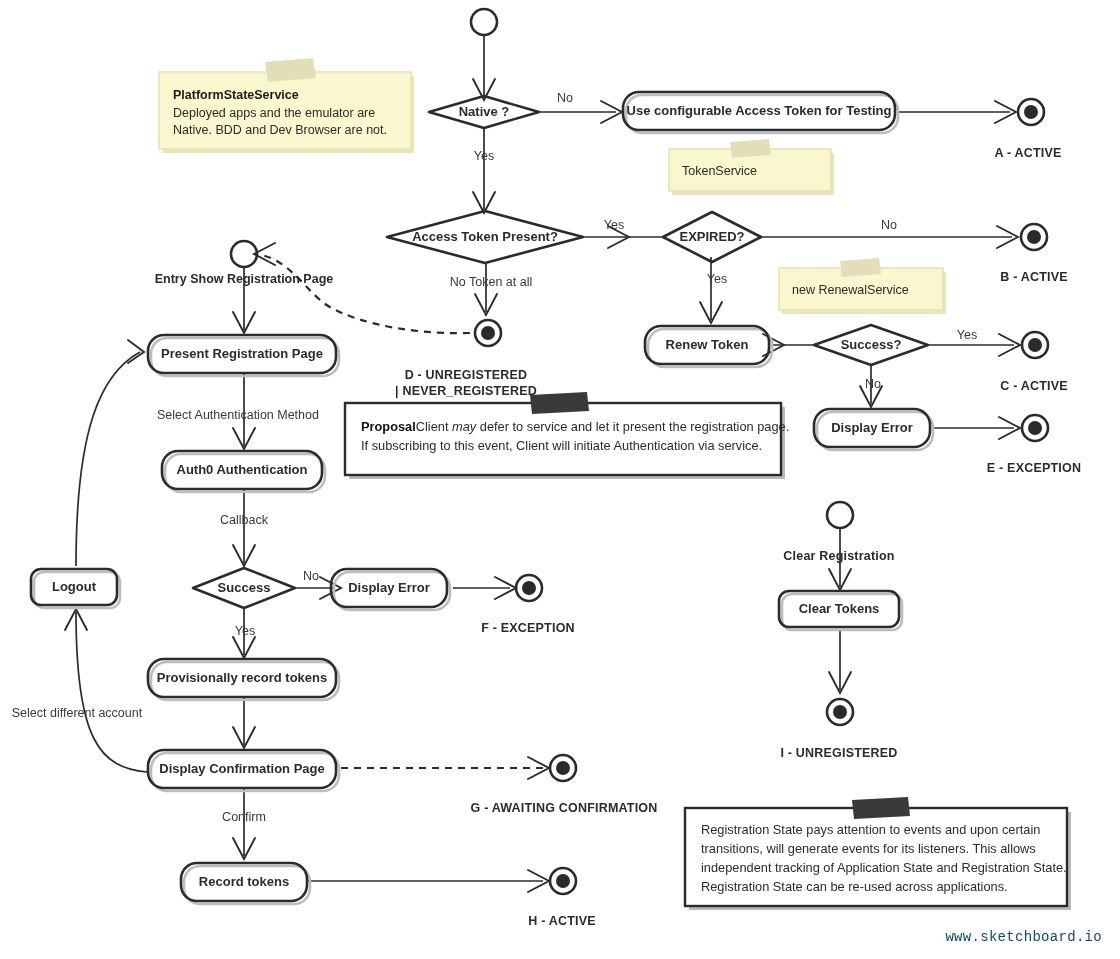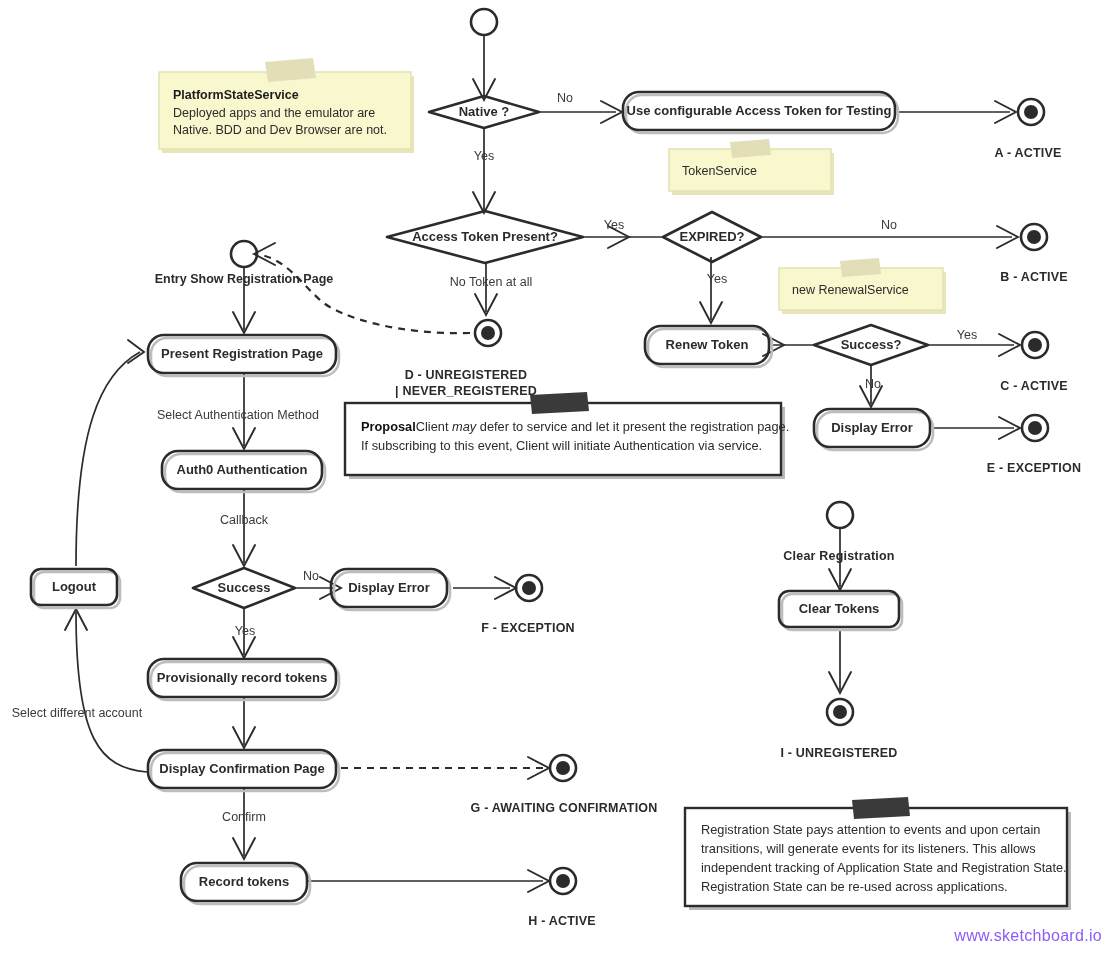--- a/index.html
+++ b/index.html
@@ -125,23 +125,23 @@
     font-weight: bold;
     fill: #111111;
   }
   .callout-italic {
     font-style: italic;
   }
   .watermark {
     position: absolute;
     right: 18px;
     bottom: 14px;
-    font-size: 16px;
-    color: #8b5cf6;
-    font-family: Liberation Sans, sans-serif;
+    font-size: 14px;
+    color: #0c4a6e;
+    font-family: Liberation Mono, monospace;
     letter-spacing: 0.3px;
   }
 </style>
 </head>
 <body>
 
 <div id="canvas">
 
   <svg class="diagram" viewBox="0 0 1120 959">
 

